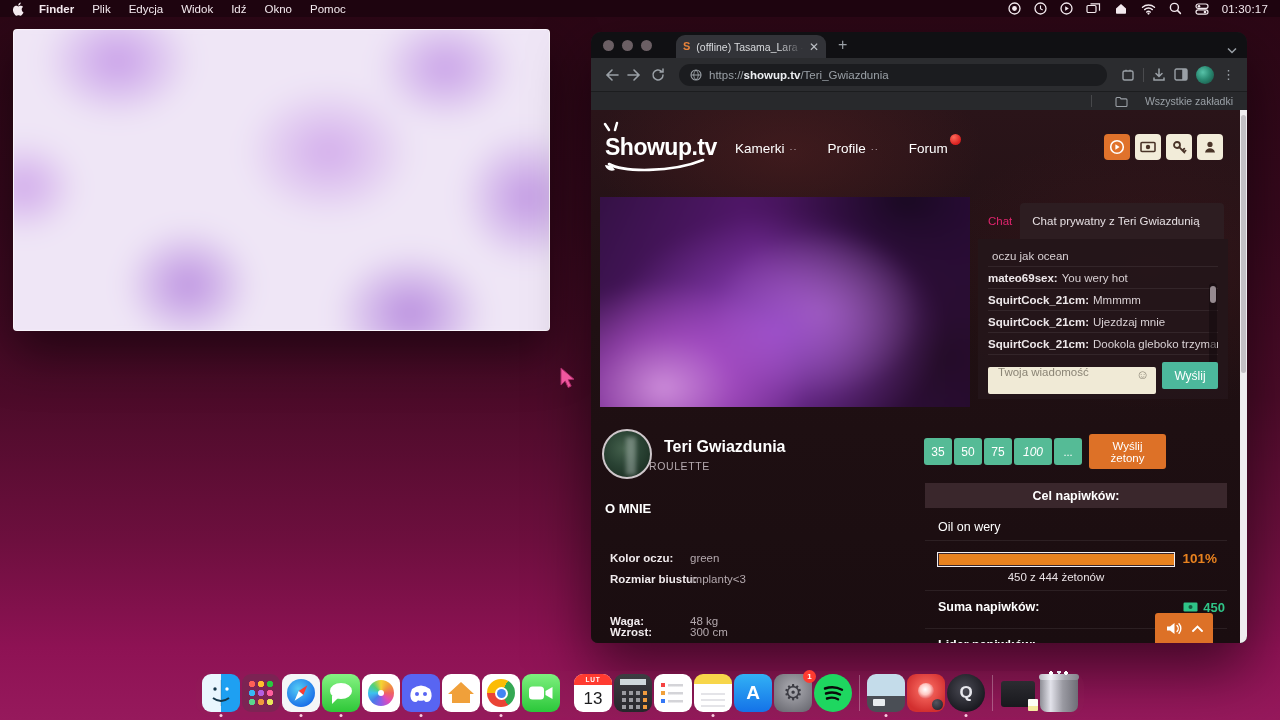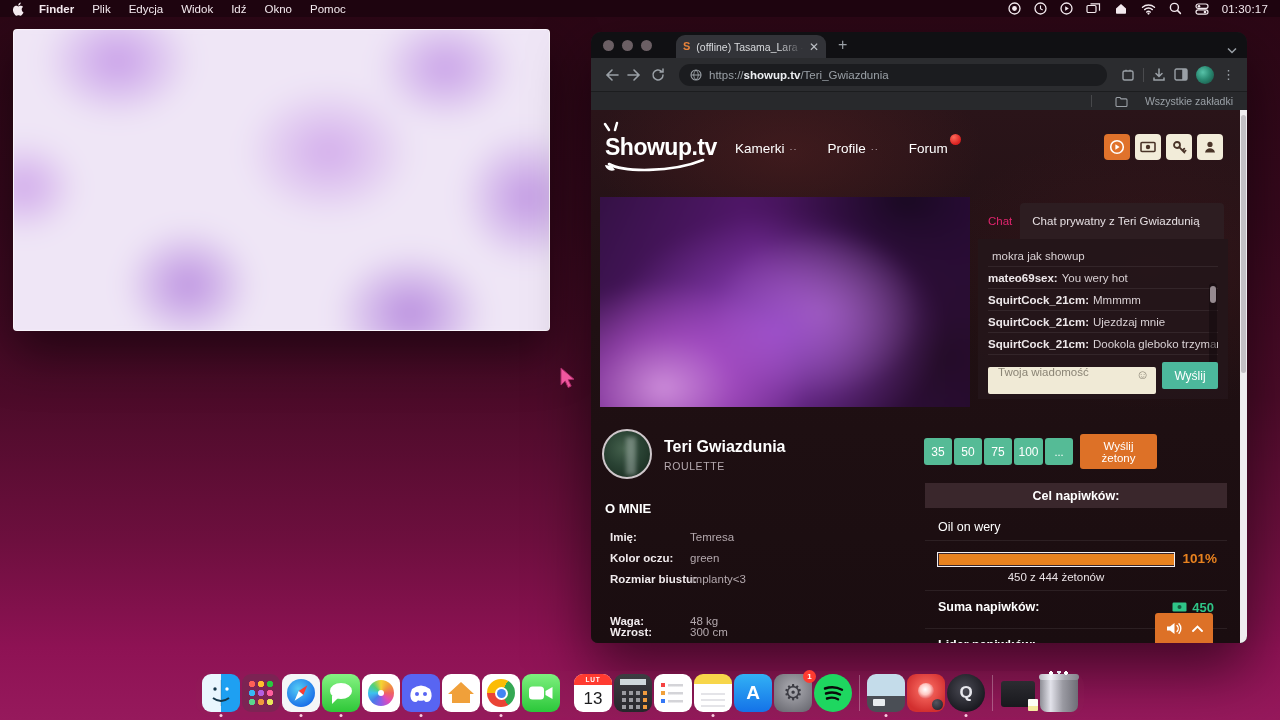--- a/index.html
+++ b/index.html
@@ -116,46 +116,46 @@
   .emoji{position:absolute;right:7px;top:6px;color:#8a8475;font-size:13px;line-height:1;cursor:pointer;}
   .send-btn{width:56px;margin-left:6px;background:#4cb89c;color:#fff;border:none;border-radius:2px;
     font-size:12px;cursor:pointer;font-family:inherit;}
 
   
   .avatar{position:absolute;left:11px;top:319px;width:50px;height:50px;border-radius:50%;
     border:2px solid #cfc7cb;overflow:hidden;
     background:radial-gradient(circle at 42% 38%,#44604c 0%,#2a4334 45%,#14251a 100%);}
   .avatar .hl{position:absolute;left:22px;top:6px;width:10px;height:38px;background:rgba(220,230,225,.35);filter:blur(2px);}
   .p-name{position:absolute;left:73px;top:328px;font-size:16px;font-weight:bold;color:#fff;}
-  .p-mode{position:absolute;left:73px;top:350px;font-size:10.5px;color:#b6aab0;letter-spacing:.6px;}
+  .p-mode{position:absolute;left:58px;top:350px;font-size:10.5px;color:#b6aab0;letter-spacing:.6px;}
   .tips{position:absolute;left:333px;top:324px;display:flex;gap:2px;align-items:center;}
   .tip{width:28px;height:27px;background:#55bb96;color:#fff;font-size:12px;border:none;border-radius:3px;
     display:flex;align-items:center;justify-content:center;cursor:pointer;font-family:inherit;}
-  .tip.wide{width:29px;}
+  .tip.wide{width:38px;font-style:italic;}
   .tip.more{font-size:11px;}
   .tip-send{width:77px;height:35px;margin-left:5px;background:#dd7127;border:none;border-radius:3px;color:#fff;
     font-size:11.5px;display:flex;align-items:center;justify-content:center;cursor:pointer;font-family:inherit;}
 
   
   .about-h{position:absolute;left:14px;top:391px;font-size:13px;font-weight:bold;color:#fff;}
   .about-row{position:absolute;left:19px;width:300px;height:18px;font-size:11.5px;}
   .about-row .lbl{position:absolute;left:0;font-weight:bold;color:#f0eaec;}
   .about-row .val{position:absolute;left:80px;color:#b3a8ad;}
 
   
   .goal{position:absolute;left:334px;top:373px;width:302px;height:160px;overflow:hidden;color:#fff;}
   .goal-header{height:25px;background:#3a272c;display:flex;align-items:center;justify-content:center;
     font-weight:bold;font-size:12.5px;}
   .goal-text{position:absolute;left:13px;top:37px;font-size:12.5px;}
   .goal-sep{position:absolute;left:0;right:0;height:1px;background:rgba(255,255,255,.08);}
   .pbar{position:absolute;left:12px;top:69px;width:238px;height:15px;border:1px solid #f2eef1;background:#3a272c;}
   .pfill{position:absolute;left:1px;top:1px;bottom:1px;width:99.5%;background:#e8821f;}
   .ppct{position:absolute;right:10px;top:68px;font-size:13.5px;font-weight:bold;color:#e8821f;}
   .pcount{position:absolute;left:12px;top:88px;width:238px;text-align:center;font-size:11.5px;color:#e9e2e5;}
-  .sum-row{position:absolute;left:13px;right:13px;top:113px;height:22px;display:flex;align-items:center;
+  .sum-row{position:absolute;left:13px;right:2px;top:113px;height:22px;display:flex;align-items:center;
     font-weight:bold;font-size:12.5px;}
   .sum-val{margin-left:auto;color:#2fc487;display:flex;align-items:center;gap:5px;font-weight:bold;font-size:13px;}
   .leader-row{position:absolute;left:13px;right:13px;top:152px;height:20px;display:flex;align-items:center;
     font-weight:bold;font-size:12.5px;}
   .leader-val{margin-left:auto;display:flex;align-items:center;gap:5px;font-weight:bold;}
 
   .volume-overlay{position:absolute;left:564px;top:503px;width:58px;height:30px;background:#dd7127;
     border-radius:3px 3px 0 0;display:flex;align-items:center;justify-content:center;gap:9px;color:#fff;cursor:pointer;}
 
   
@@ -473,21 +473,21 @@
       <div class="video">
         <div class="scene"></div>
       </div>
 
       <div class="chat">
         <div class="chat-tabs">
           <span class="chat-tab-small">Chat</span>
           <span class="chat-tab-active">Chat prywatny z Teri Gwiazdunią</span>
         </div>
         <div class="chat-body">
-          <div class="msg"><span class="u"></span><span>mokra jak showup</span></div>
+          <div class="msg"><span class="u"></span><span>oczu jak ocean</span></div>
           <div class="msg"><span class="u">mateo69sex:</span><span>You wery hot</span></div>
           <div class="msg"><span class="u">SquirtCock_21cm:</span><span>Mmmmm</span></div>
           <div class="msg"><span class="u">SquirtCock_21cm:</span><span>Ujezdzaj mnie</span></div>
           <div class="msg"><span class="u">SquirtCock_21cm:</span><span>Dookola gleboko trzymam</span></div>
           <div class="chat-scroll">
             <div class="chat-thumb"></div>
           </div>
           <div class="chat-input-row">
             <div class="chat-input-wrap">
               <input class="chat-input" type="text" placeholder="Twoja wiadomość" style="">
@@ -507,24 +507,20 @@
       <div class="tips">
         <button class="tip">35</button>
         <button class="tip">50</button>
         <button class="tip">75</button>
         <button class="tip wide">100</button>
         <button class="tip more">...</button>
         <button class="tip-send">Wyślij żetony</button>
       </div>
 
       <div class="about-h">O MNIE</div>
-      <div class="about-row" style="top:421px;">
-        <span class="lbl">Imię:</span>
-          <span class="val">Temresa</span>
-      </div>
       <div class="about-row" style="top:442px;">
         <span class="lbl">Kolor oczu:</span>
           <span class="val">green</span>
       </div>
       <div class="about-row" style="top:463px;">
         <span class="lbl">Rozmiar biustu:</span>
           <span class="val">implanty&lt;3</span>
       </div>
       <div class="about-row" style="top:496px;margin-top:20px;">
         <span class="lbl">Wzrost:</span>

